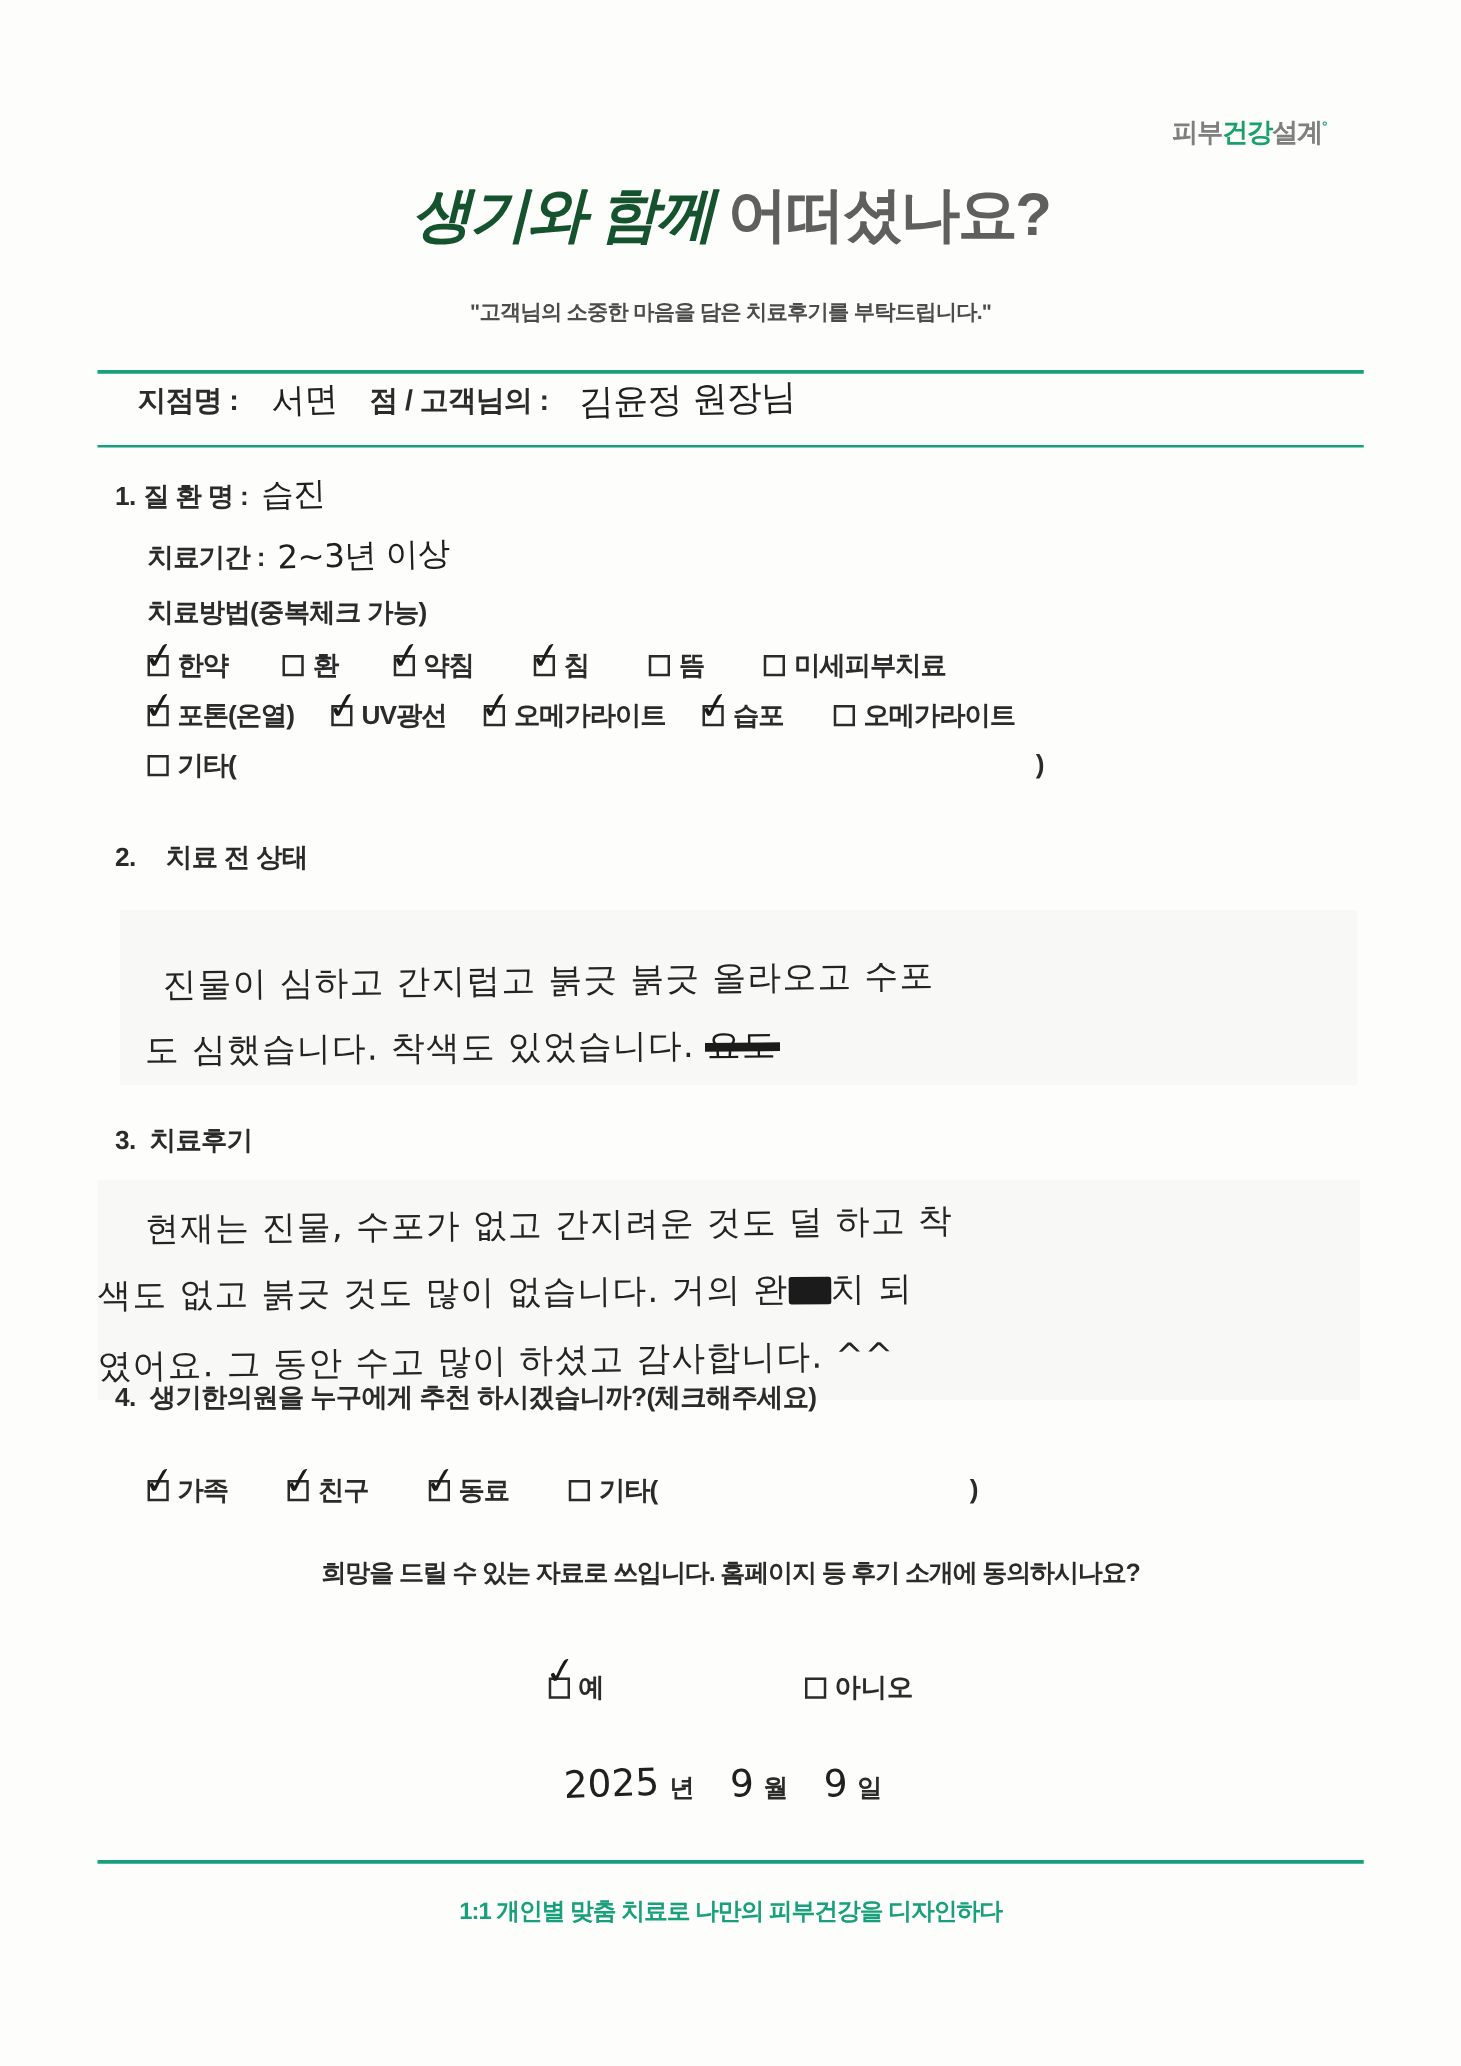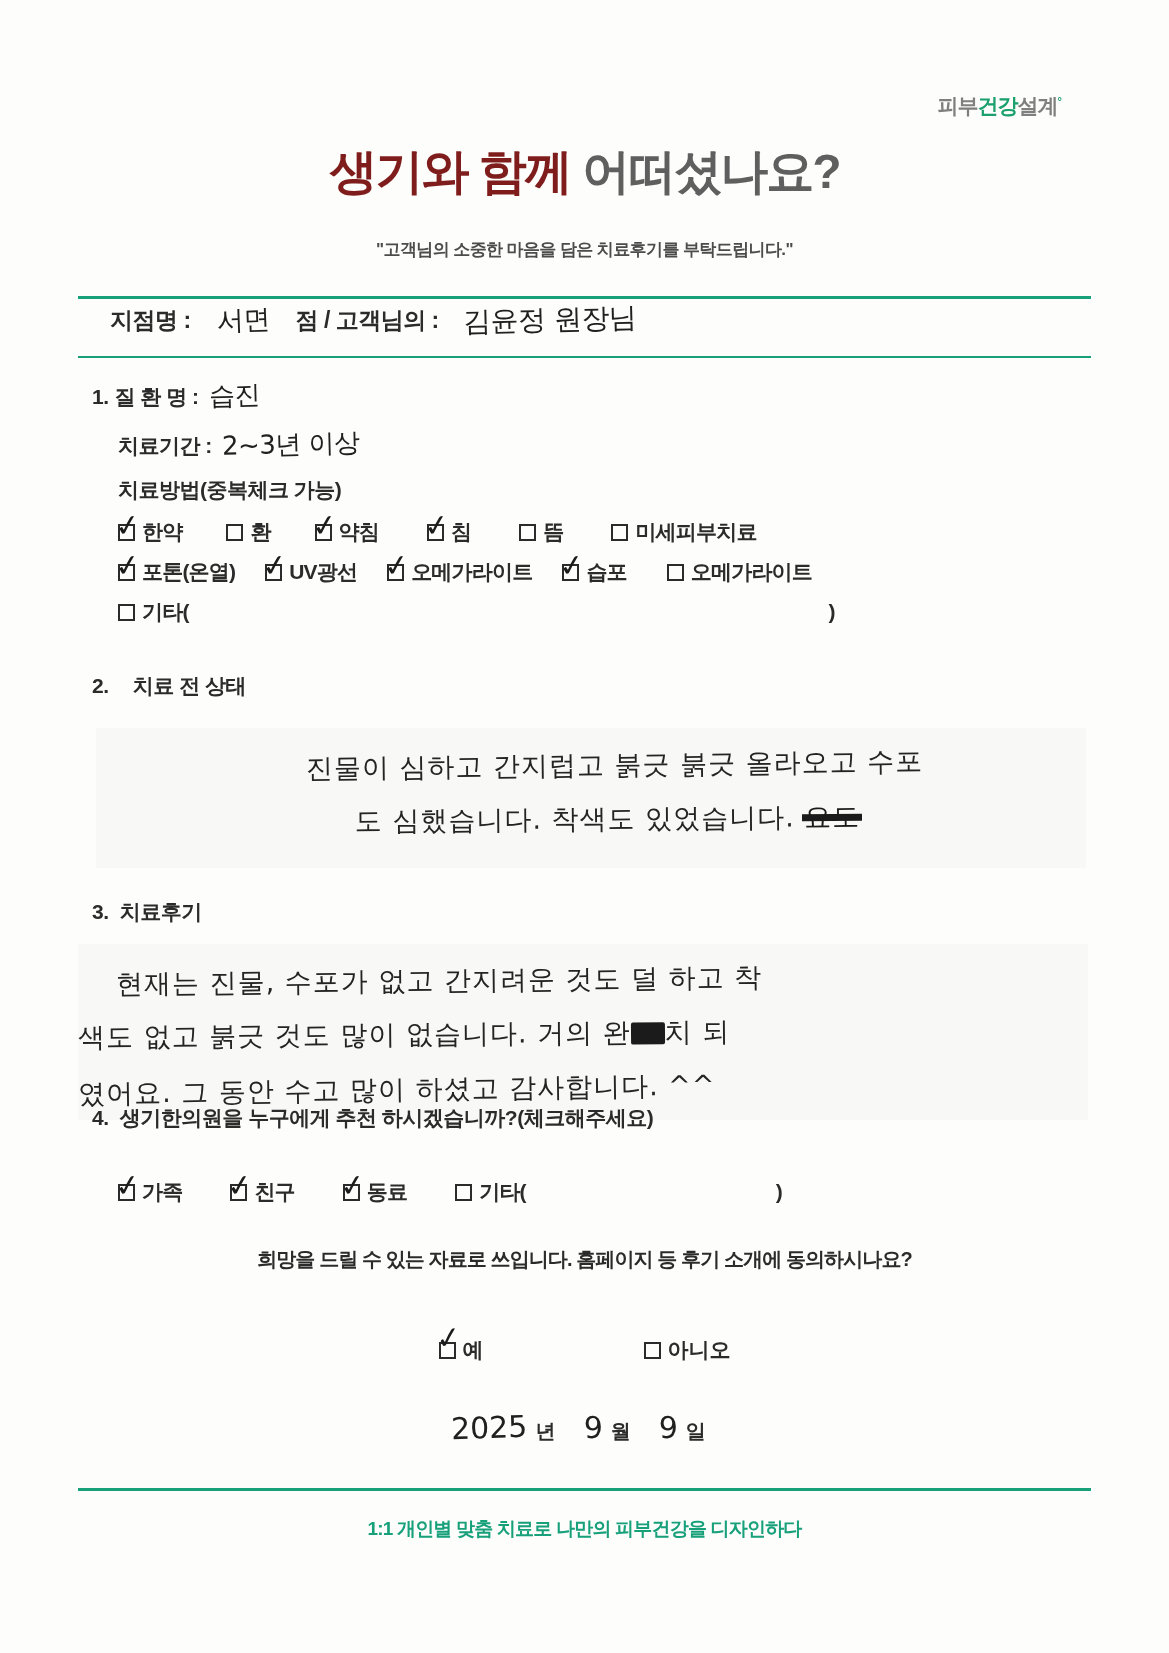--- a/index.html
+++ b/index.html
@@ -42,21 +42,21 @@
     position: absolute;
     top: 140px;
     left: 0;
     width: 100%;
     text-align: center;
     font-size: 48px;
     font-weight: bold;
     letter-spacing: -2px;
     white-space: nowrap;
   }
-  .main-title .t-green { color: #7f1d1d; }
+  .main-title .t-green { color: #14532d; font-style: italic; }
   .main-title .t-grey  { color: #5f5f5f; }
 
   .sub-title {
     position: absolute;
     top: 238px;
     left: 0;
     width: 100%;
     text-align: center;
     font-size: 17px;
     font-weight: bold;
@@ -175,21 +175,21 @@
     position: absolute;
     left: 96px;
     right: 70px;
     font-family: "DejaVu Sans", sans-serif;
     color: #242424;
     font-size: 27px;
     line-height: 54px;
     letter-spacing: 1px;
   }
   .hw-block .l { display: block; }
-  .hw-ans-1 { top: 738px; text-align: center; }
+  .hw-ans-1 { top: 756px; }
   .hw-ans-1 .l1 { margin-left: 34px; transform: rotate(-0.7deg); }
   .hw-ans-1 .l2 { margin-left: 20px; transform: rotate(-0.5deg); }
   .strike {
     display: inline-block;
     position: relative;
     color: #1b1b1b;
   }
   .strike::after {
     content: "";
     position: absolute;

